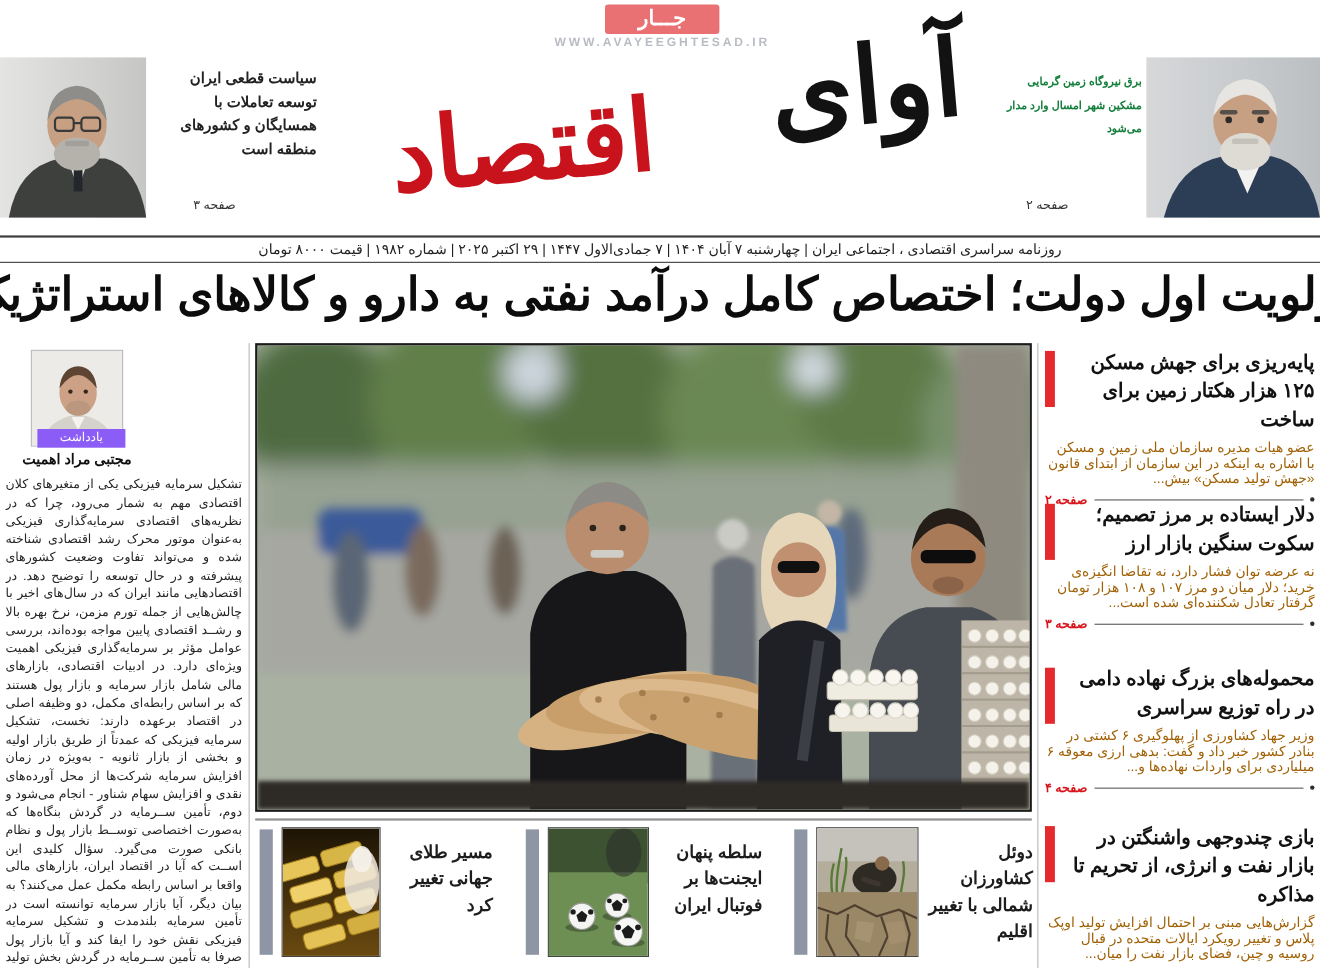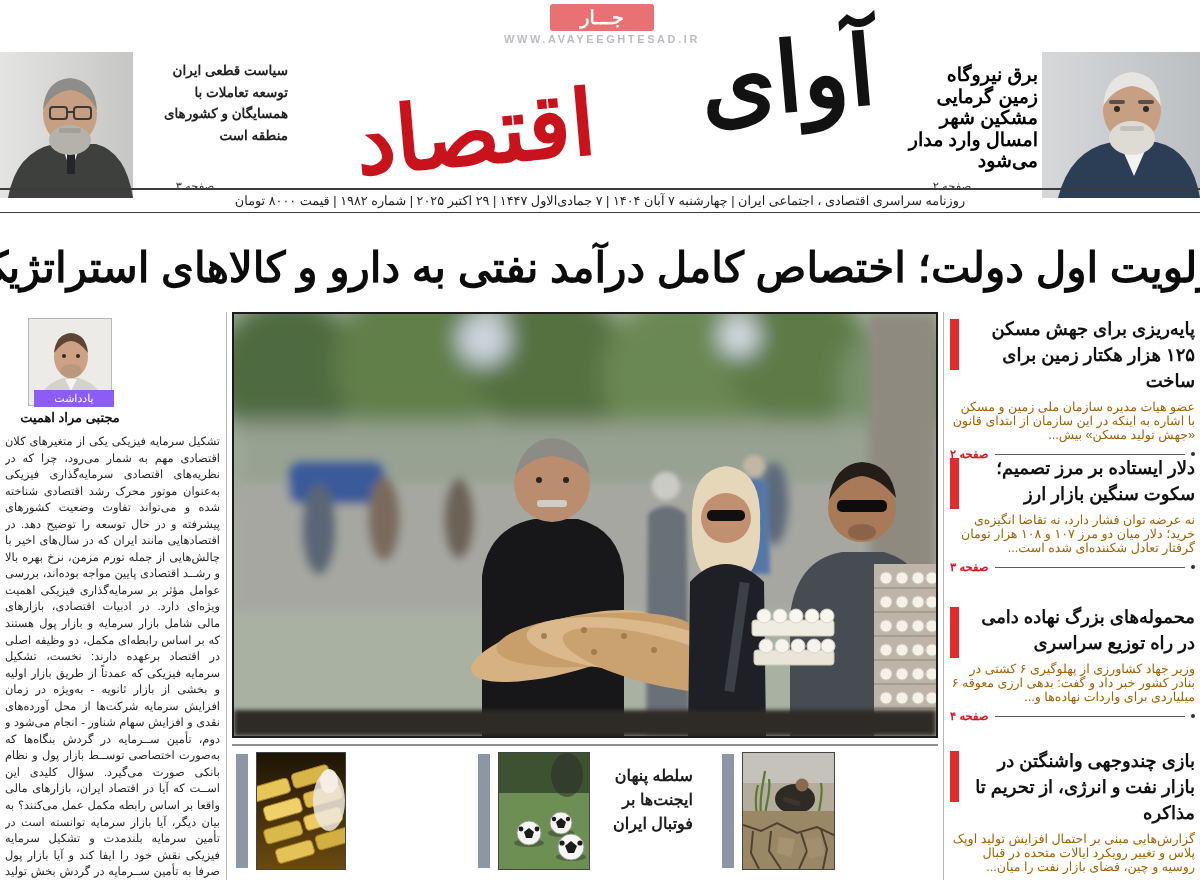--- a/index.html
+++ b/index.html
@@ -21,27 +21,27 @@
   .masthead { left:300px; top:34px; width:620px; height:166px; }
   .mast-word { position:absolute; font-weight:bold; transform:rotate(-5deg); white-space:nowrap; }
   .mast-black { right:45px; top:-12px; font-size:96px; color:#121212; }
   .mast-red   { left:55px;  top:46px;  font-size:90px; color:#c9131c; }
 
   
   .tl-photo { left:0; top:52px; width:133px; height:146px; }
   .tl-text  { left:136px; top:60px; width:152px; font-size:13.5px; font-weight:bold; line-height:21.5px;
               text-align:right; direction:rtl; color:#222; }
   .tl-page  { left:150px; top:179px; width:90px; font-size:11.5px; text-align:center; direction:rtl; color:#333; }
-  .tr-text  { left:908px; top:64px; width:130px; font-size:19px; font-weight:bold; line-height:21.5px;
-              text-align:right; direction:rtl; color:#000000; }
+  .tr-text  { left:908px; top:64px; width:130px; font-size:10px; font-weight:bold; line-height:21.5px;
+              text-align:right; direction:rtl; color:#15803d; }
   .tr-photo { left:1042px; top:52px; width:158px; height:146px; }
   .tr-page  { left:912px; top:179px; width:80px; font-size:11.5px; text-align:center; direction:rtl; color:#333; }
 
   
-  .dateline { left:0; top:188px; width:1200px; height:25px; border-top:2px solid #3c3c3c; border-bottom:1px solid #3c3c3c;
+  .dateline { left:0; top:214px; width:1200px; height:25px; border-top:2px solid #3c3c3c; border-bottom:1px solid #3c3c3c;
               direction:rtl; text-align:center; font-size:12.8px; line-height:22px; color:#222; }
 
   
   .headline { left:0; top:227px; width:1200px; height:80px; direction:rtl; display:flex; justify-content:center; align-items:center;
               font-size:42px; font-weight:900; letter-spacing:-1px; color:#0c0c0c; white-space:nowrap; }
 
   
   .vr { width:1px; top:312px; height:568px; background:#b7b7b7; }
   .vr1 { left:226px; } .vr2 { left:943px; }
 
@@ -363,20 +363,21 @@
           <rect x="50" y="42" width="38" height="15" rx="4" fill="#e0bd4e"></rect>
         <rect x="2" y="66" width="38" height="15" rx="4" fill="#d9b84c"></rect>
           <rect x="44" y="64" width="38" height="15" rx="4" fill="#eccb60"></rect>
         <rect x="8" y="88" width="38" height="15" rx="4" fill="#e4c255"></rect>
           <rect x="50" y="86" width="38" height="15" rx="4" fill="#d3af42"></rect>
       </g>
       <ellipse cx="72" cy="48" rx="16" ry="30" fill="#efe9df" opacity="0.85"></ellipse>
       <ellipse cx="72" cy="28" rx="9" ry="12" fill="#f6f2ea" opacity="0.9"></ellipse>
     </svg>
   </div>
+  <div class="abs t-text tt-1">مسیر طلای جهانی تغییر کرد</div>
 
   <div class="abs t-bar tb-2" style="background: rgb(142, 150, 165);"></div>
   <div class="abs t-photo tp-2">
     <svg width="90" height="116" viewBox="0 0 90 116">
       <rect width="90" height="50" fill="#3d5230"></rect>
       <rect y="40" width="90" height="76" fill="#6e8f54"></rect>
       <ellipse cx="68" cy="22" rx="16" ry="22" fill="#2c2c2c" opacity="0.55"></ellipse>
       <ellipse cx="30" cy="90" rx="15" ry="4" fill="#2e3d24" opacity="0.5"></ellipse>
       <ellipse cx="62" cy="80" rx="13" ry="4" fill="#2e3d24" opacity="0.5"></ellipse>
       <ellipse cx="72" cy="104" rx="15" ry="4" fill="#2e3d24" opacity="0.5"></ellipse>
@@ -417,14 +418,15 @@
         <path d="M0 72 L18 78 L34 70 L54 80 L74 74 L91 82"></path>
         <path d="M28 78 L26 98 L38 116"></path>
         <path d="M58 80 L64 98 L56 116"></path>
         <path d="M10 78 L8 100 L16 116"></path>
         <path d="M78 76 L84 96 L80 116"></path>
       </g>
       <polygon points="36,84 52,86 48,104 34,100" fill="#ab9877" opacity="0.7"></polygon>
       <polygon points="62,86 78,84 82,102 66,106" fill="#a69270" opacity="0.7"></polygon>
     </svg>
   </div>
+  <div class="abs t-text tt-3">دوئل کشاورزان شمالی با تغییر اقلیم</div>
 
 </div>
 
 </body></html>

